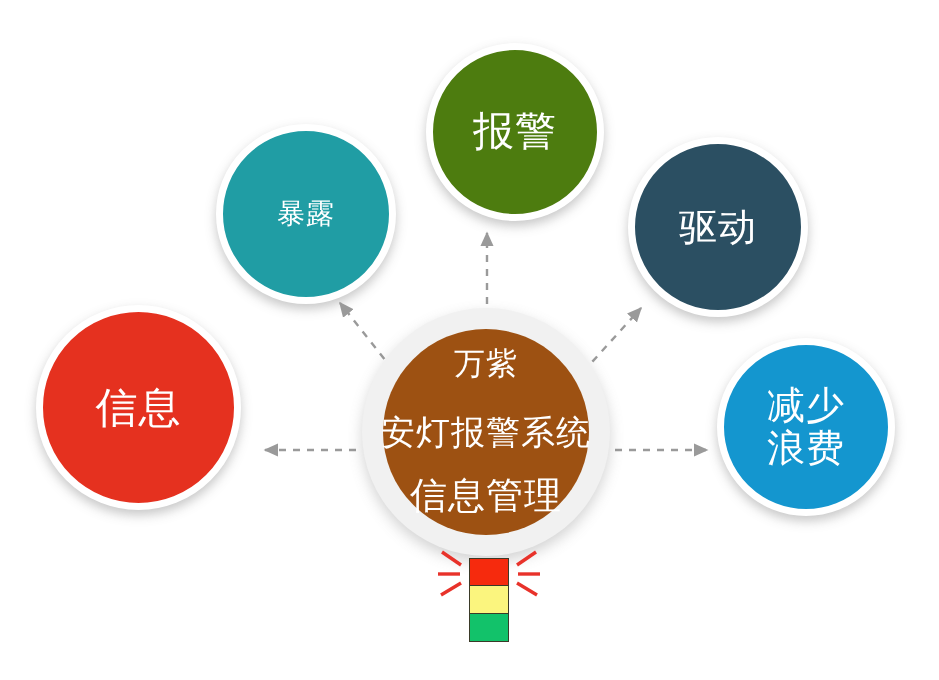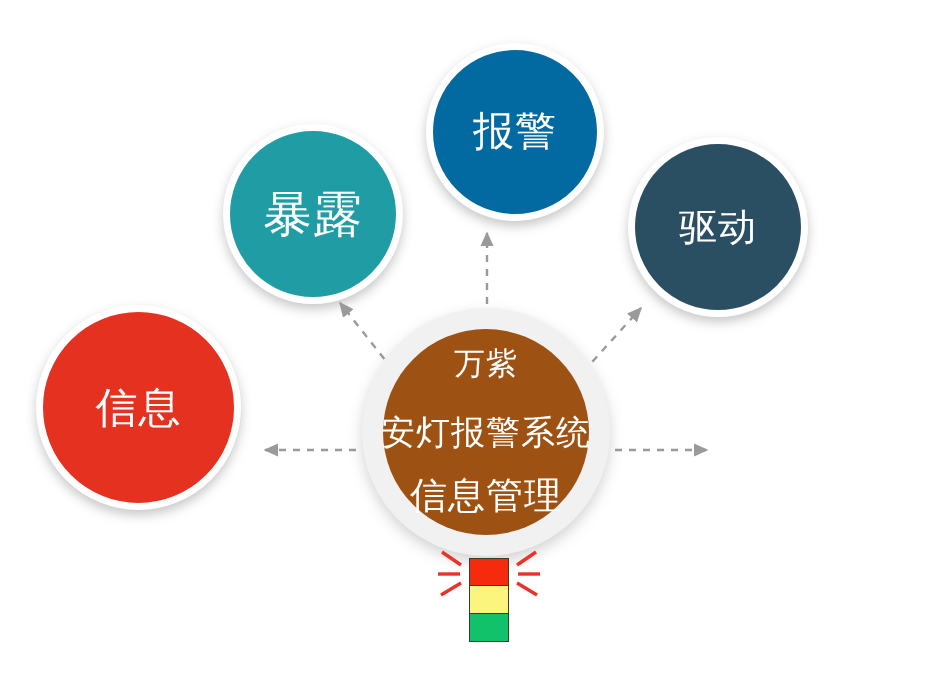--- a/index.html
+++ b/index.html
@@ -51,23 +51,23 @@
     white-space: nowrap;
   }
 
   
   .n-alarm {
     left: 426px; top: 43px;
     width: 178px; height: 178px;
     font-size: 41px;
   }
   .n-expose {
-    left: 223px; top: 124px;
+    left: 216px; top: 124px;
     width: 180px; height: 180px;
-    font-size: 49px;
+    font-size: 28px;
   }
   .n-drive {
     left: 628px; top: 137px;
     width: 180px; height: 180px;
     font-size: 38px;
   }
   .n-info {
     left: 36px; top: 305px;
     width: 205px; height: 205px;
     font-size: 42px;
@@ -152,36 +152,40 @@
 
     <line x1="393" y1="370" x2="340" y2="303" stroke="#9a9a9a" stroke-width="2.4" stroke-dasharray="7 7" marker-end="url(#ah)"></line>
 
     <line x1="583" y1="372" x2="641" y2="308" stroke="#9a9a9a" stroke-width="2.4" stroke-dasharray="7 7" marker-end="url(#ah)"></line>
 
     <line x1="356" y1="450" x2="265" y2="450" stroke="#9a9a9a" stroke-width="2.4" stroke-dasharray="7 7" marker-end="url(#ah)"></line>
 
     <line x1="615" y1="450" x2="707" y2="450" stroke="#9a9a9a" stroke-width="2.4" stroke-dasharray="7 7" marker-end="url(#ah)"></line>
   </svg>
 
-  <div class="node n-alarm" style="background: #0369a1; text-align: center;">
+  <div class="node n-alarm" style="background: #4d7c0f; text-align: center;">
     <span class="ln">报警</span>
   </div>
 
   <div class="node n-expose" style="background: rgb(32, 157, 164);">
     <span class="ln">暴露</span>
   </div>
 
   <div class="node n-drive" style="background: rgb(43, 79, 98); gap: 24px;">
     <span class="ln">驱动</span>
   </div>
 
   <div class="node n-info" style="background: rgb(229, 49, 31);">
     <span class="ln">信息</span>
   </div>
 
+  <div class="node n-waste" style="background: rgb(20, 150, 207);">
+    <span class="ln">减少</span>
+    <span class="ln">浪费</span>
+  </div>
 
   <div class="hub-ring" style="background: rgb(241, 241, 241);"></div>
   <div class="hub" style="background: rgb(157, 81, 18);">
     <span class="hub-l1">万紫</span>
     <span class="hub-l2">安灯报警系统</span>
     <span class="hub-l3">信息管理</span>
   </div>
 
   <svg class="rays" viewBox="0 0 112 66">
     <g stroke="#e8322a" stroke-width="3.4" stroke-linecap="butt">

